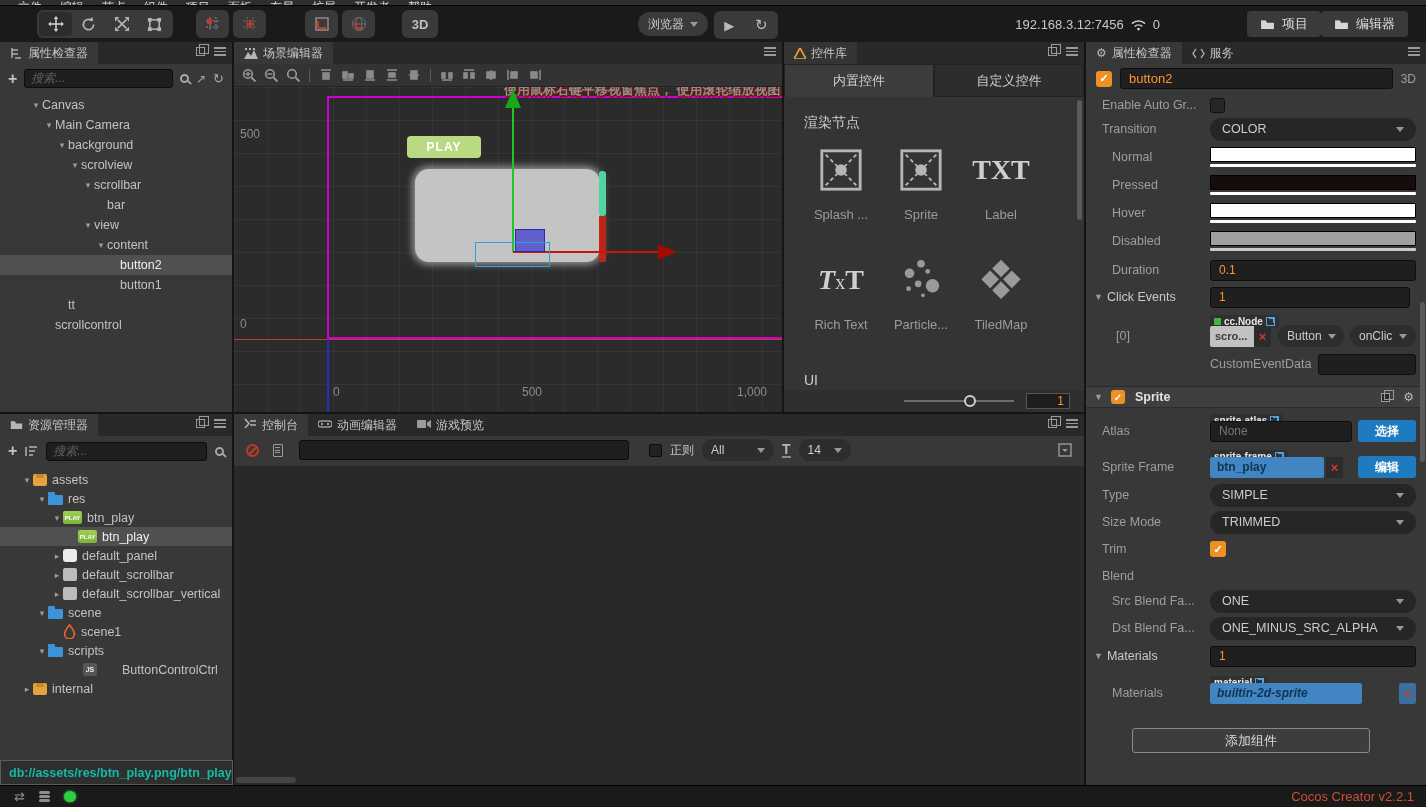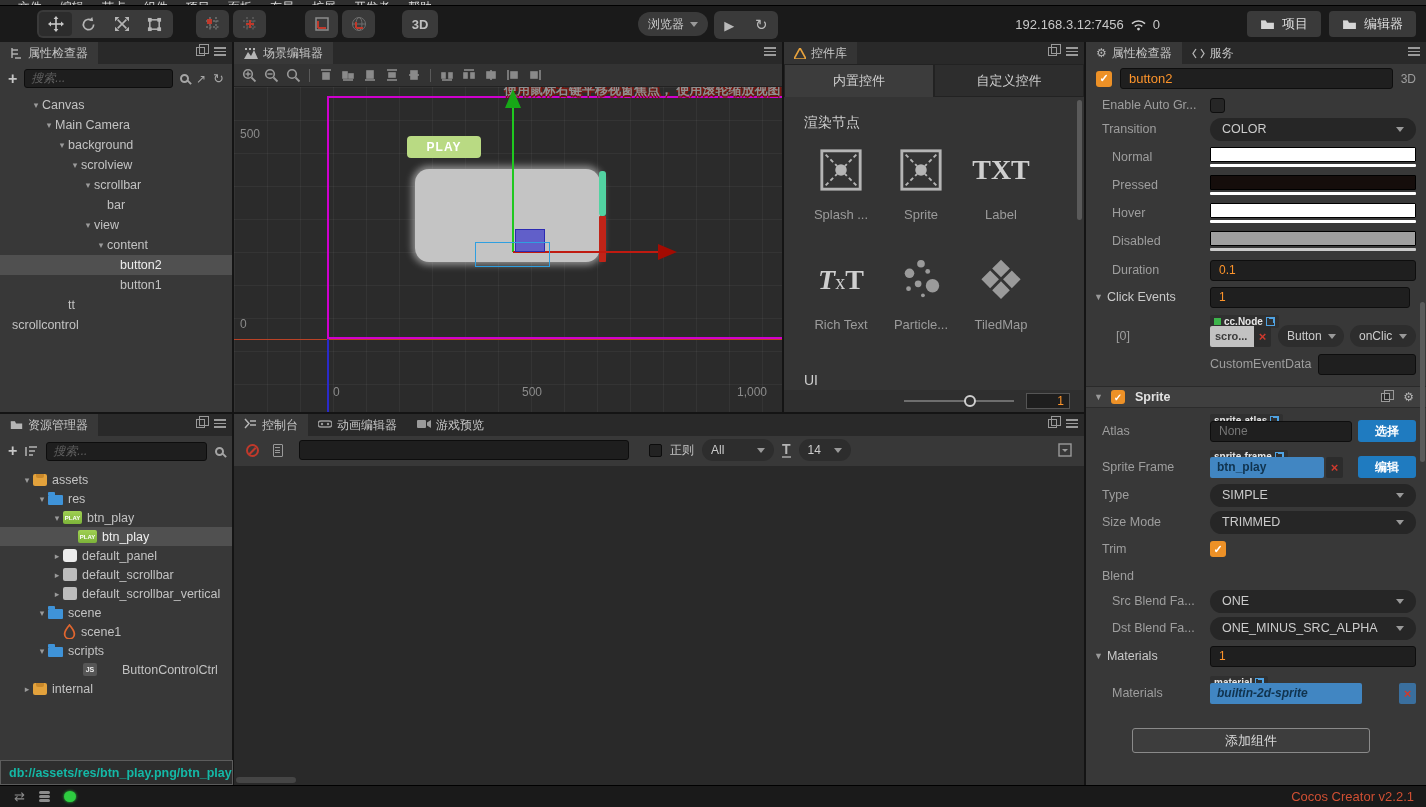--- a/index.html
+++ b/index.html
@@ -263,21 +263,21 @@
         </svg>
       <span>0</span>
     </div>
     <div class="chromebtn" style="right:105px;">
       <svg width="15" height="11" viewBox="0 0 16 12">
           <path d="M1 2h5l1.5 2H15v7H1z" fill="#d6d6d6"></path>
           <path d="M1 1.5h5l1 1.5H1z" fill="#d6d6d6"></path>
         </svg>
       <span>项目</span>
     </div>
-    <div class="chromebtn" style="right:10px;">
+    <div class="chromebtn" style="right:18px;">
       <svg width="15" height="11" viewBox="0 0 16 12">
           <path d="M1 2h5l1.5 2H15v7H1z" fill="#d6d6d6"></path>
           <path d="M1 1.5h5l1 1.5H1z" fill="#d6d6d6"></path>
         </svg>
       <span>编辑器</span>
     </div>
   </div>
 
   <div class="panel" style="left:0; top:42px; width:232px; height:370px;">
     <div class="tabbar">
@@ -344,21 +344,21 @@
           <span>button2</span>
         </div>
         <div class="trow" style="padding-left: 108px;">
           <span class="tarrow"></span>
           <span>button1</span>
         </div>
         <div class="trow" style="padding-left: 56px;">
           <span class="tarrow"></span>
           <span>tt</span>
         </div>
-        <div class="trow" style="">
+        <div class="trow" style="padding-left: 43px;">
           <span class="tarrow"></span>
           <span>scrollcontrol</span>
         </div>
       </div>
   </div>
 
   <div class="panel" style="left:0; top:414px; width:232px; height:371px;">
     <div class="tabbar">
       <div class="tab active">
         <svg width="13" height="10" viewBox="0 0 16 12">

